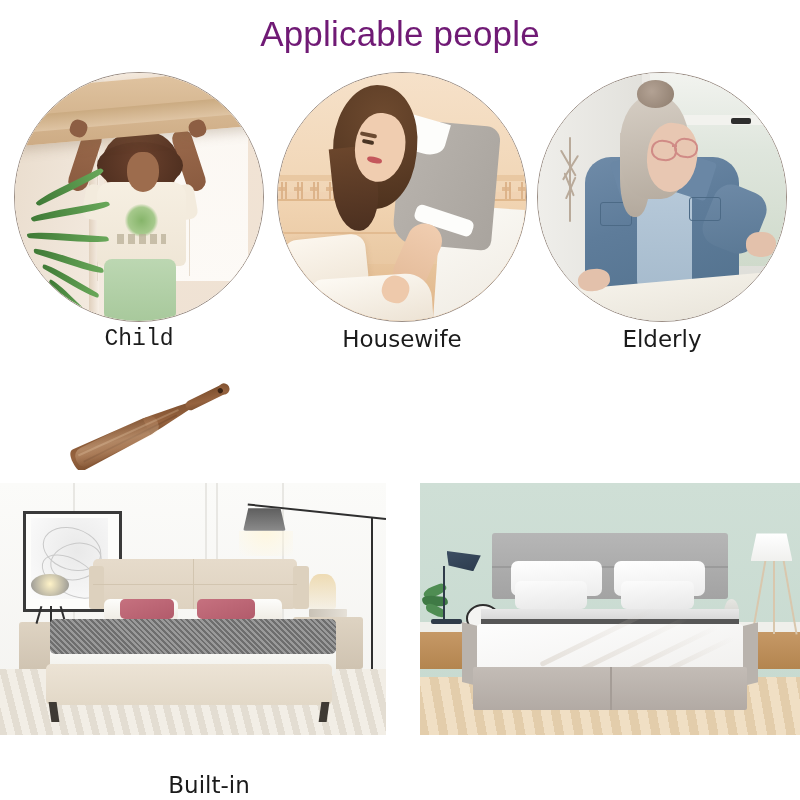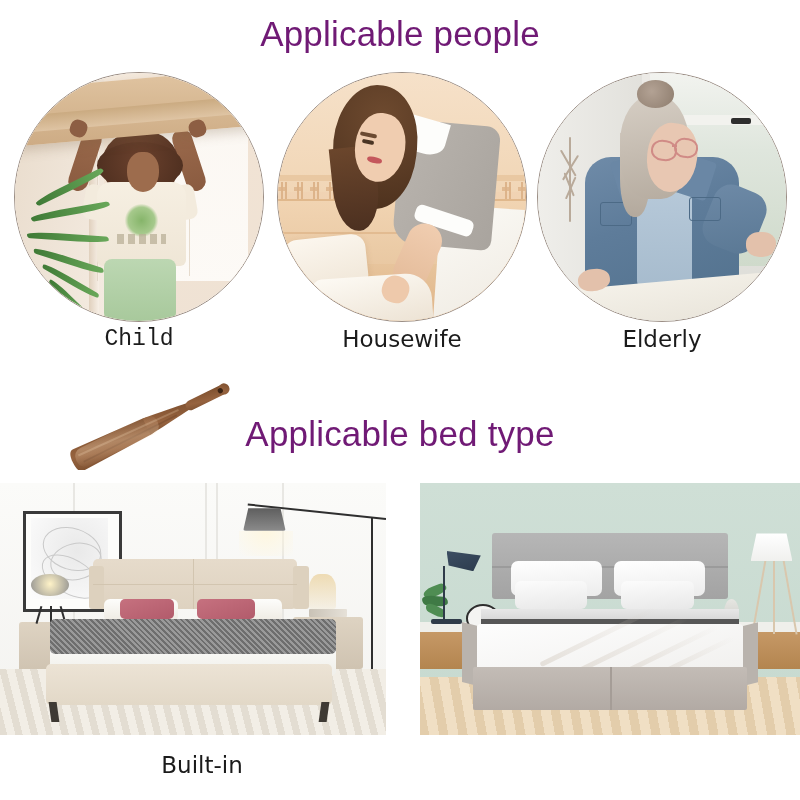--- a/index.html
+++ b/index.html
@@ -174,21 +174,21 @@
   .bed-panel.right{left:420px;width:380px;}
   .bed-caption{
     position:absolute;
     top:752px;
     text-align:center;
     font-family:"DejaVu Sans", sans-serif;
     font-size:23px;
     color:#1b1b1b;
     white-space:nowrap;
   }
-  .bed-caption.left{left:9px;width:386px;}
+  .bed-caption.left{left:16px;width:386px;margin-top:20px;}
   .bed-caption.right{left:420px;width:380px;}
 
   
   .bA-wall{position:absolute;inset:0;background:linear-gradient(180deg,#fbfbf9,#f3f2ef);}
   .bA-panelline{position:absolute;top:0;width:2px;height:74%;background:#e8e7e3;}
   .bA-frame{position:absolute;left:6%;top:11%;width:24%;height:38%;border:3px solid #3a3a3a;background:#fdfdfb;}
   .bA-art{position:absolute;left:8%;top:14%;width:20%;height:32%;background:radial-gradient(ellipse at 60% 40%,#e9e9e9,#fdfdfd);}
   .bA-swirl{position:absolute;border:1px solid #c9c9c9;border-radius:50%;}
   .bA-lampArm{position:absolute;left:64%;top:14%;width:36%;height:2px;background:#2f2f2f;transform:rotate(6deg);transform-origin:right center;}
   .bA-lampPole{position:absolute;left:96%;top:14%;width:2px;height:60%;background:#2f2f2f;}
@@ -364,21 +364,20 @@
           <div class="s3-handL"></div>
         </div>
       </div>
     </div>
   </div>
 
   <div class="circle-caption c0">Child</div>
   <div class="circle-caption c2">Elderly</div>
   <div class="circle-caption c1">Housewife</div>
 
-  <div class="heading" id="heading-bed">Applicable bed type</div>
 
   <div class="tool">
     <svg viewBox="0 0 180 92" width="180" height="92" aria-hidden="true">
       <defs>
         <linearGradient id="woodg" x1="0" y1="1" x2="1" y2="0">
           <stop offset="0%" stop-color="#7e5131"></stop>
           <stop offset="35%" stop-color="#96633f"></stop>
           <stop offset="62%" stop-color="#8b5a37"></stop>
           <stop offset="100%" stop-color="#7a4d2d"></stop>
         </linearGradient>

